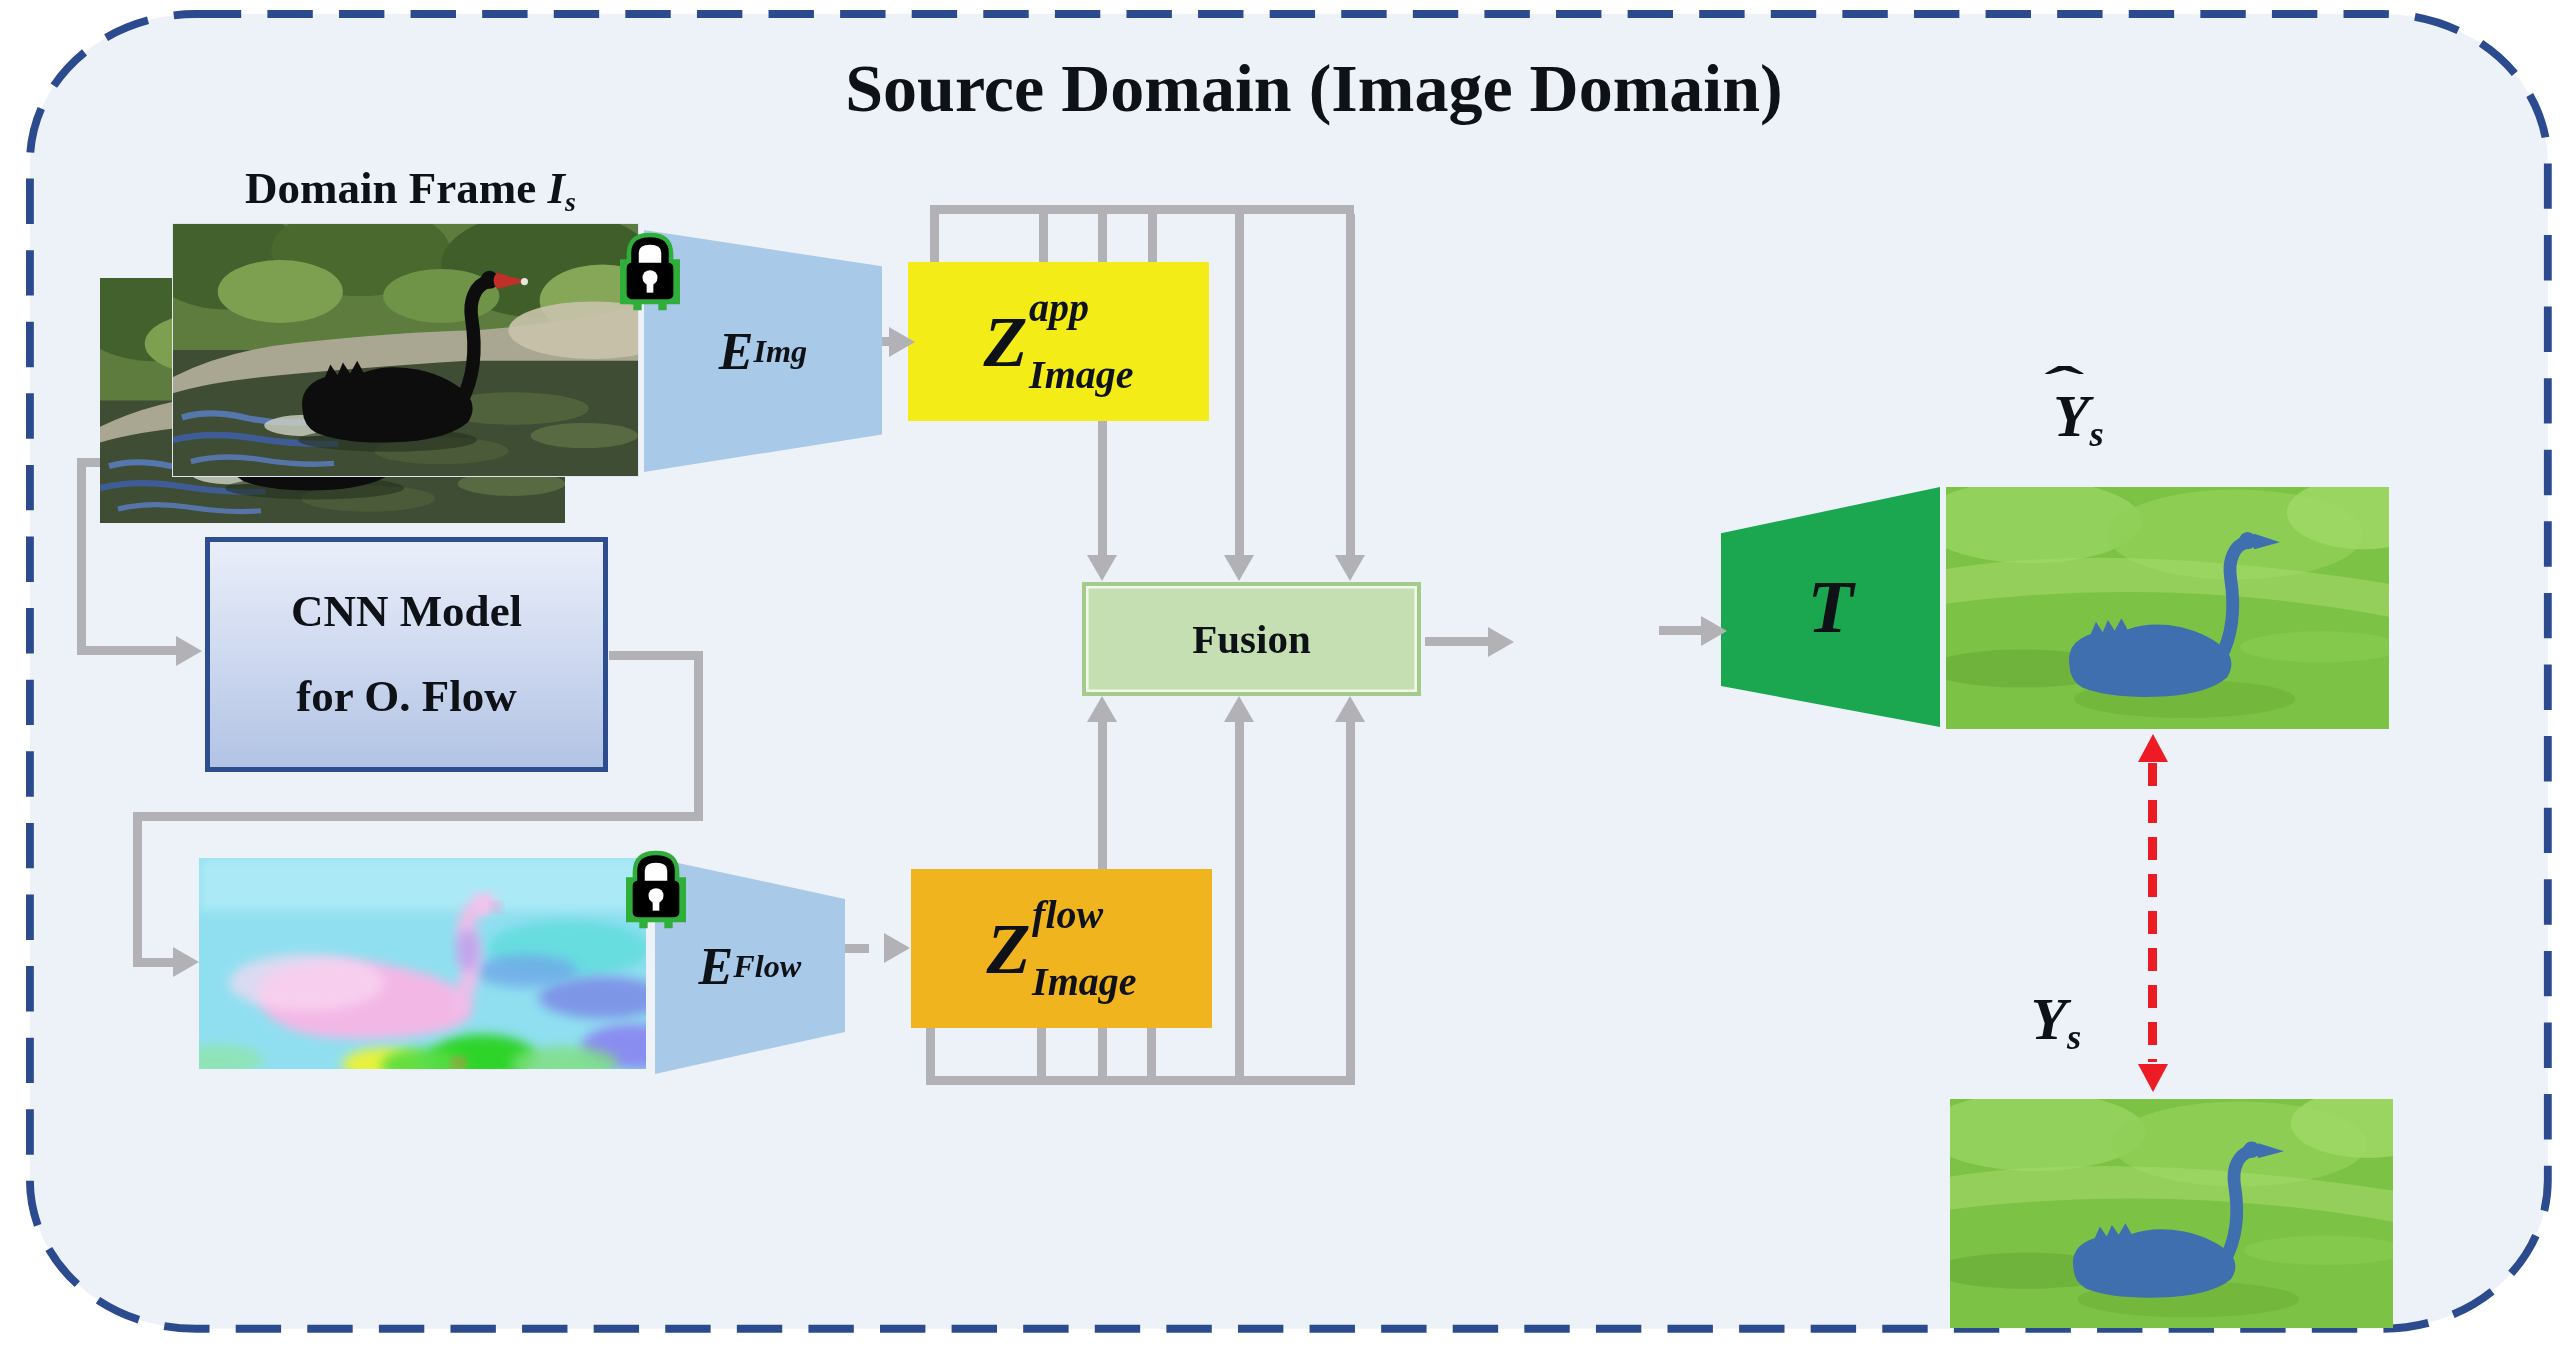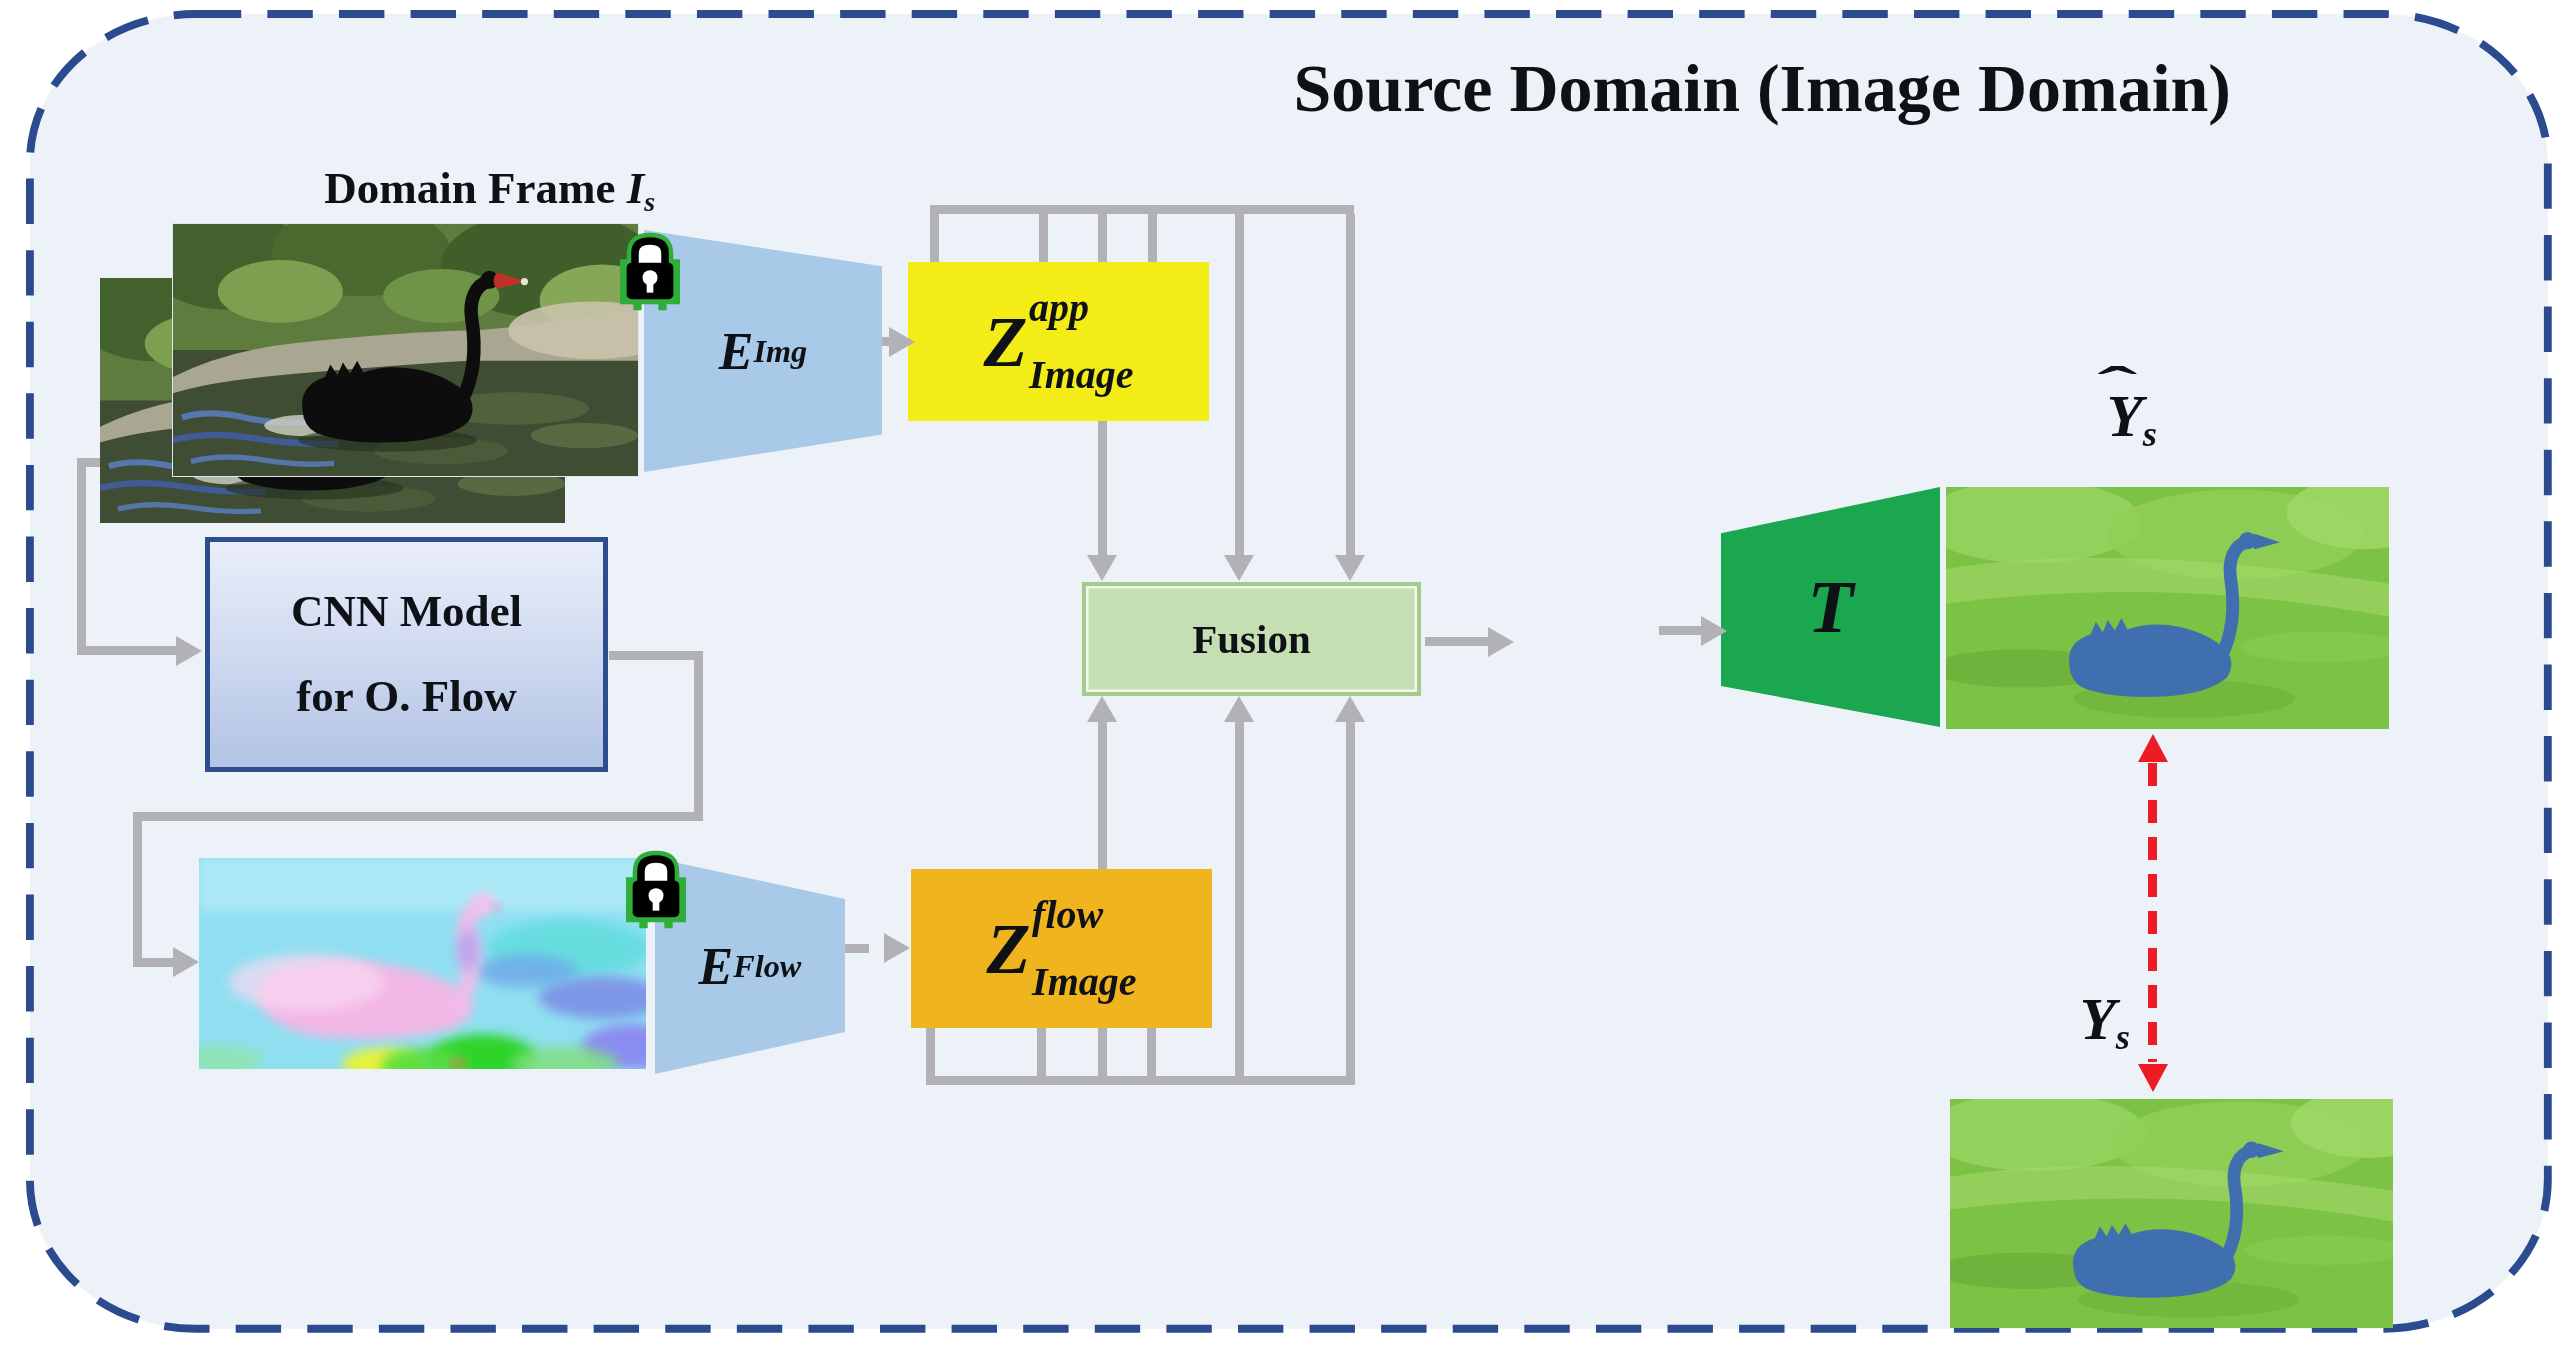--- a/index.html
+++ b/index.html
@@ -25,21 +25,21 @@
        font-weight:bold;font-size:45px;line-height:1.42;text-align:center;}
   .fusion{position:absolute;z-index:3;background:#c6dfb2;border:4.4px solid #a4cb8b;
           box-shadow:inset 0 0 0 2.6px rgba(255,255,255,.75);
           display:flex;align-items:center;justify-content:center;font-weight:bold;font-size:41px;}
   .trap{position:absolute;z-index:2;background:#a9c9e8;}
   .trap-label{position:absolute;z-index:3;display:flex;align-items:center;justify-content:center;
               font-weight:bold;font-style:italic;font-size:52px;}
   .sub{font-size:0.62em;font-style:italic;font-weight:bold;vertical-align:-0.28em;}
   .imgbox{position:absolute;z-index:2;line-height:0;}
   .imgbox svg{display:block;}
-  .caption{position:absolute;z-index:3;text-align:right;font-weight:bold;}
+  .caption{position:absolute;z-index:3;text-align:center;font-weight:bold;}
   .math{font-style:italic;font-weight:bold;}
   .lock{position:absolute;z-index:5;line-height:0;}
   .loss{position:absolute;z-index:5;color:#ed1c24;font-weight:bold;white-space:nowrap;}
   .loss .lsym{font-family:"DejaVu Serif","Liberation Serif",serif;font-size:87px;font-style:italic;line-height:1;}
   .loss .lsub{font-size:47px;font-style:italic;vertical-align:-0.42em;}
   .reddash{position:absolute;z-index:4;width:8.7px;
            background:repeating-linear-gradient(180deg,#ed1c24 0 23px,rgba(0,0,0,0) 23px 37px);}
   .hatY{position:relative;display:inline-block;}
   .hatY .hat{position:absolute;top:-0.52em;left:0.05em;font-size:0.85em;transform:scaleX(2.4);font-style:normal;}
 </style>

